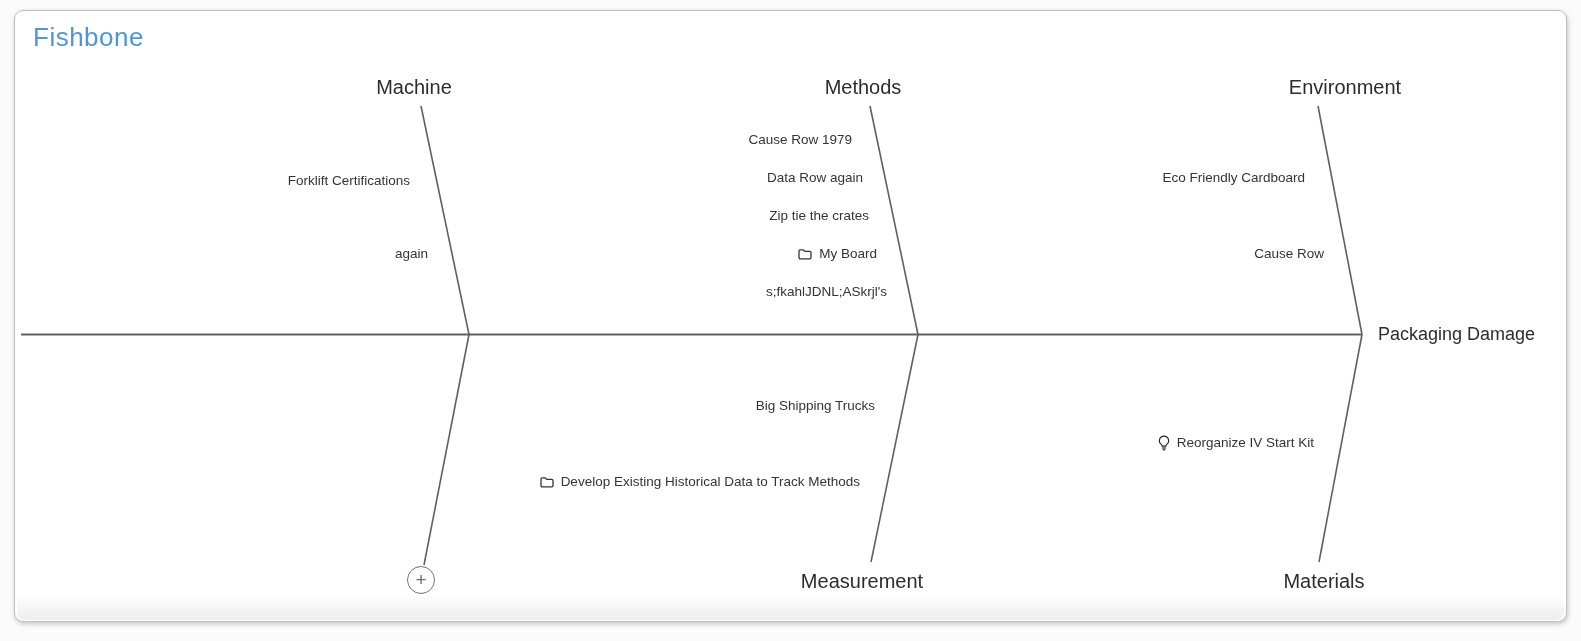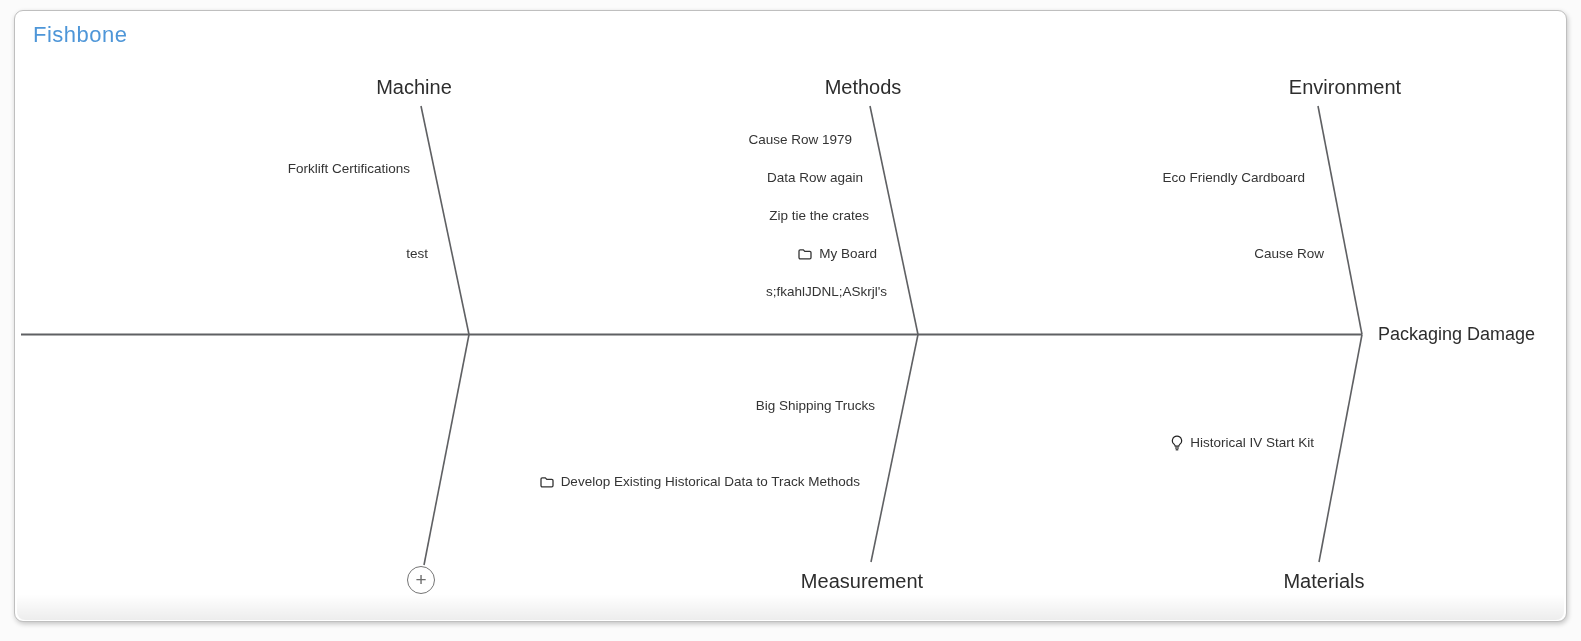--- a/index.html
+++ b/index.html
@@ -21,21 +21,21 @@
   }
   .card::after {
     content: "";
     position: absolute; left: 2px; right: 2px; bottom: 1px; height: 26px;
     background: linear-gradient(to bottom, rgba(0,0,0,0) 0%, rgba(0,0,0,0.07) 100%);
     border-radius: 0 0 8px 8px;
     pointer-events: none;
   }
   .diagram-title {
     position: absolute; left: 33px; top: 22px;
-    font-size: 22px; letter-spacing: 0.5px;
+    font-size: 26px; letter-spacing: 0.5px;
     color: #4e96d8;
   }
   svg.bones { position: absolute; left: 0; top: 0; width: 1581px; height: 641px; pointer-events: none; }
   .cat-label {
     position: absolute;
     transform: translateX(-50%);
     font-size: 20px; color: #2d2d2d;
     white-space: nowrap;
     cursor: default;
   }
@@ -86,25 +86,25 @@
   </svg>
 
   <div class="cat-label" style="left:414px; top:76px;">Machine</div>
   <div class="cat-label" style="left:863px; top:76px;">Methods</div>
   <div class="cat-label" style="left:1332px; top:76px;margin-left:13px;">Environment</div>
   <div class="cat-label" style="left:862px; top:570px;">Measurement</div>
   <div class="cat-label" style="left:1312px; top:570px;padding-left:24px;">Materials</div>
 
   <div class="effect-label" style="left:1378px; top:324px;">Packaging Damage</div>
 
-  <div class="cause" style="right:1171px; top:160px;margin-left:39px;">
+  <div class="cause" style="right:1171px; top:172px;margin-left:39px;">
     <span>Forklift Certifications</span>
   </div>
   <div class="cause" style="right:1153px; top:245px;">
-    <span>test</span>
+    <span>again</span>
   </div>
 
   <div class="cause" style="right:729px; top:131px;">
     <span>Cause Row 1979</span>
   </div>
   <div class="cause" style="right:718px; top:169px;">
     <span>Data Row again</span>
   </div>
   <div class="cause" style="right:712px; top:207px;">
     <span>Zip tie the crates</span>
@@ -141,20 +141,20 @@
   </div>
 
   <div class="cause" style="right:267px; top:434px;">
     <span class="icn">
       <svg width="12" height="16" viewBox="0 0 12 16">
         <path d="M6 1.2 a4.6 4.6 0 0 1 2.6 8.4 c-0.6 0.5 -0.8 1 -0.8 1.6 h-3.6 c0 -0.6 -0.2 -1.1 -0.8 -1.6 A4.6 4.6 0 0 1 6 1.2 z" fill="none" stroke="#222" stroke-width="1.2"></path>
         <line x1="4.1" y1="13" x2="7.9" y2="13" stroke="#222" stroke-width="1.2"></line>
         <line x1="4.7" y1="14.8" x2="7.3" y2="14.8" stroke="#222" stroke-width="1.2"></line>
       </svg>
     </span>
-    <span>Historical IV Start Kit</span>
+    <span>Reorganize IV Start Kit</span>
   </div>
 
   <div class="add-btn">
     <span>+</span>
   </div>
 
 </div>
 
 </body></html>

